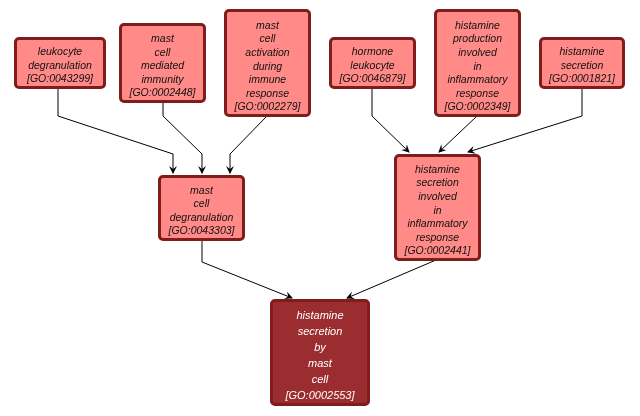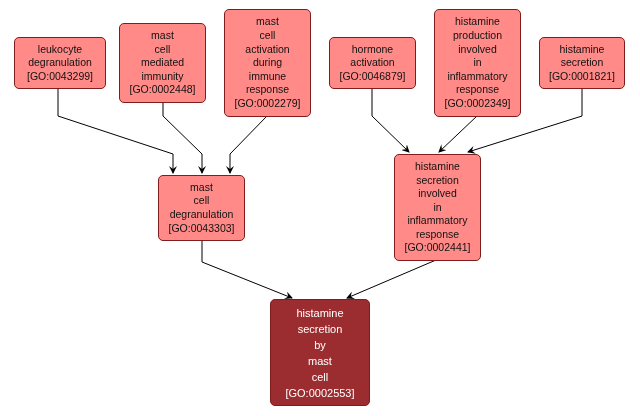--- a/index.html
+++ b/index.html
@@ -1,22 +1,22 @@
 <!DOCTYPE html>
 <html><head>
 <meta charset="utf-8">
 <style>
   html, body { margin:0; padding:0; background:#ffffff; }
   body { width:640px; height:416px; position:relative; overflow:hidden;
          font-family:"Liberation Sans", sans-serif; }
   svg.edges { position:absolute; left:0; top:0; width:640px; height:416px; }
-  .node { position:absolute; box-sizing:border-box; border:1px solid #7f1d1d;
+  .node { position:absolute; box-sizing:border-box; border:3px solid #7f1d1d;
           border-radius:5px; background:#ff8a88; color:#111;
-          display:flex; align-items:center; justify-content:center;
-          text-align:center; font-size:10.5px; line-height:13.6px; }
+          display:flex; align-items:flex-end; justify-content:center;
+          text-align:center; font-size:10.5px; line-height:13.6px;font-style:italic; }
   .node .lbl { white-space:pre-line; }
   .node.term { background:#9b2d30; color:#ffffff; font-size:11px; line-height:16px; }
 </style>
 </head>
 <body>
 
 <svg class="edges">
   <defs>
     <marker id="arr" markerWidth="8" markerHeight="8" refX="7" refY="4" orient="auto" markerUnits="userSpaceOnUse">
       <path d="M0,0 L8,4 L0,8 L3,4 z" fill="#000"></path>
@@ -48,21 +48,21 @@
   <span class="lbl">mast
 cell
 activation
 during
 immune
 response
 [GO:0002279]</span>
 </div>
 <div class="node" style="left:329px;top:37px;width:87px;height:52px;">
   <span class="lbl">hormone
-activation
+leukocyte
 [GO:0046879]</span>
 </div>
 <div class="node" style="left:434px;top:9px;width:87px;height:108px;">
   <span class="lbl">histamine
 production
 involved
 in
 inflammatory
 response
 [GO:0002349]</span>

